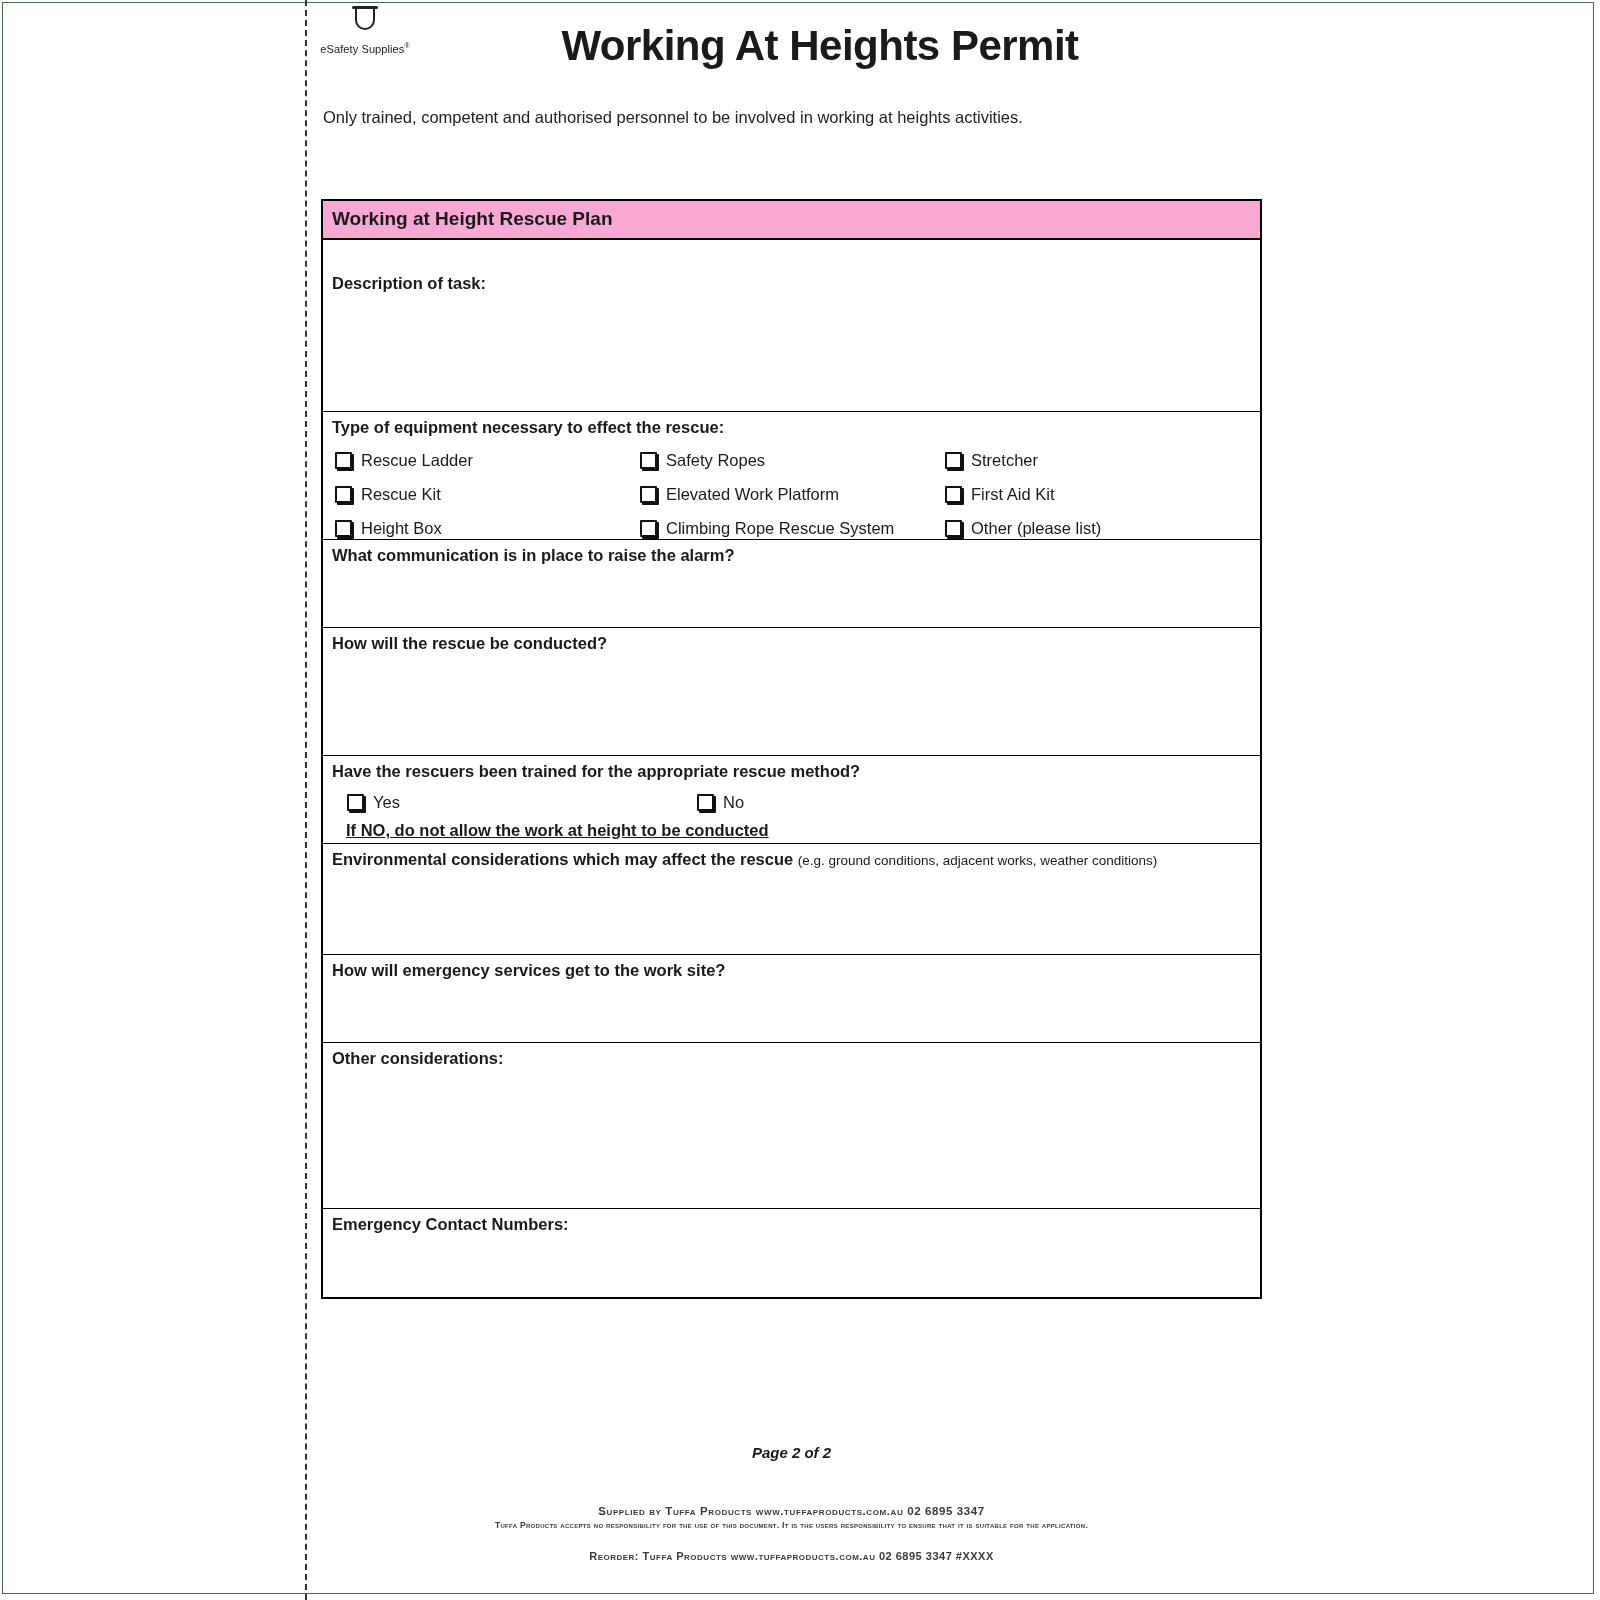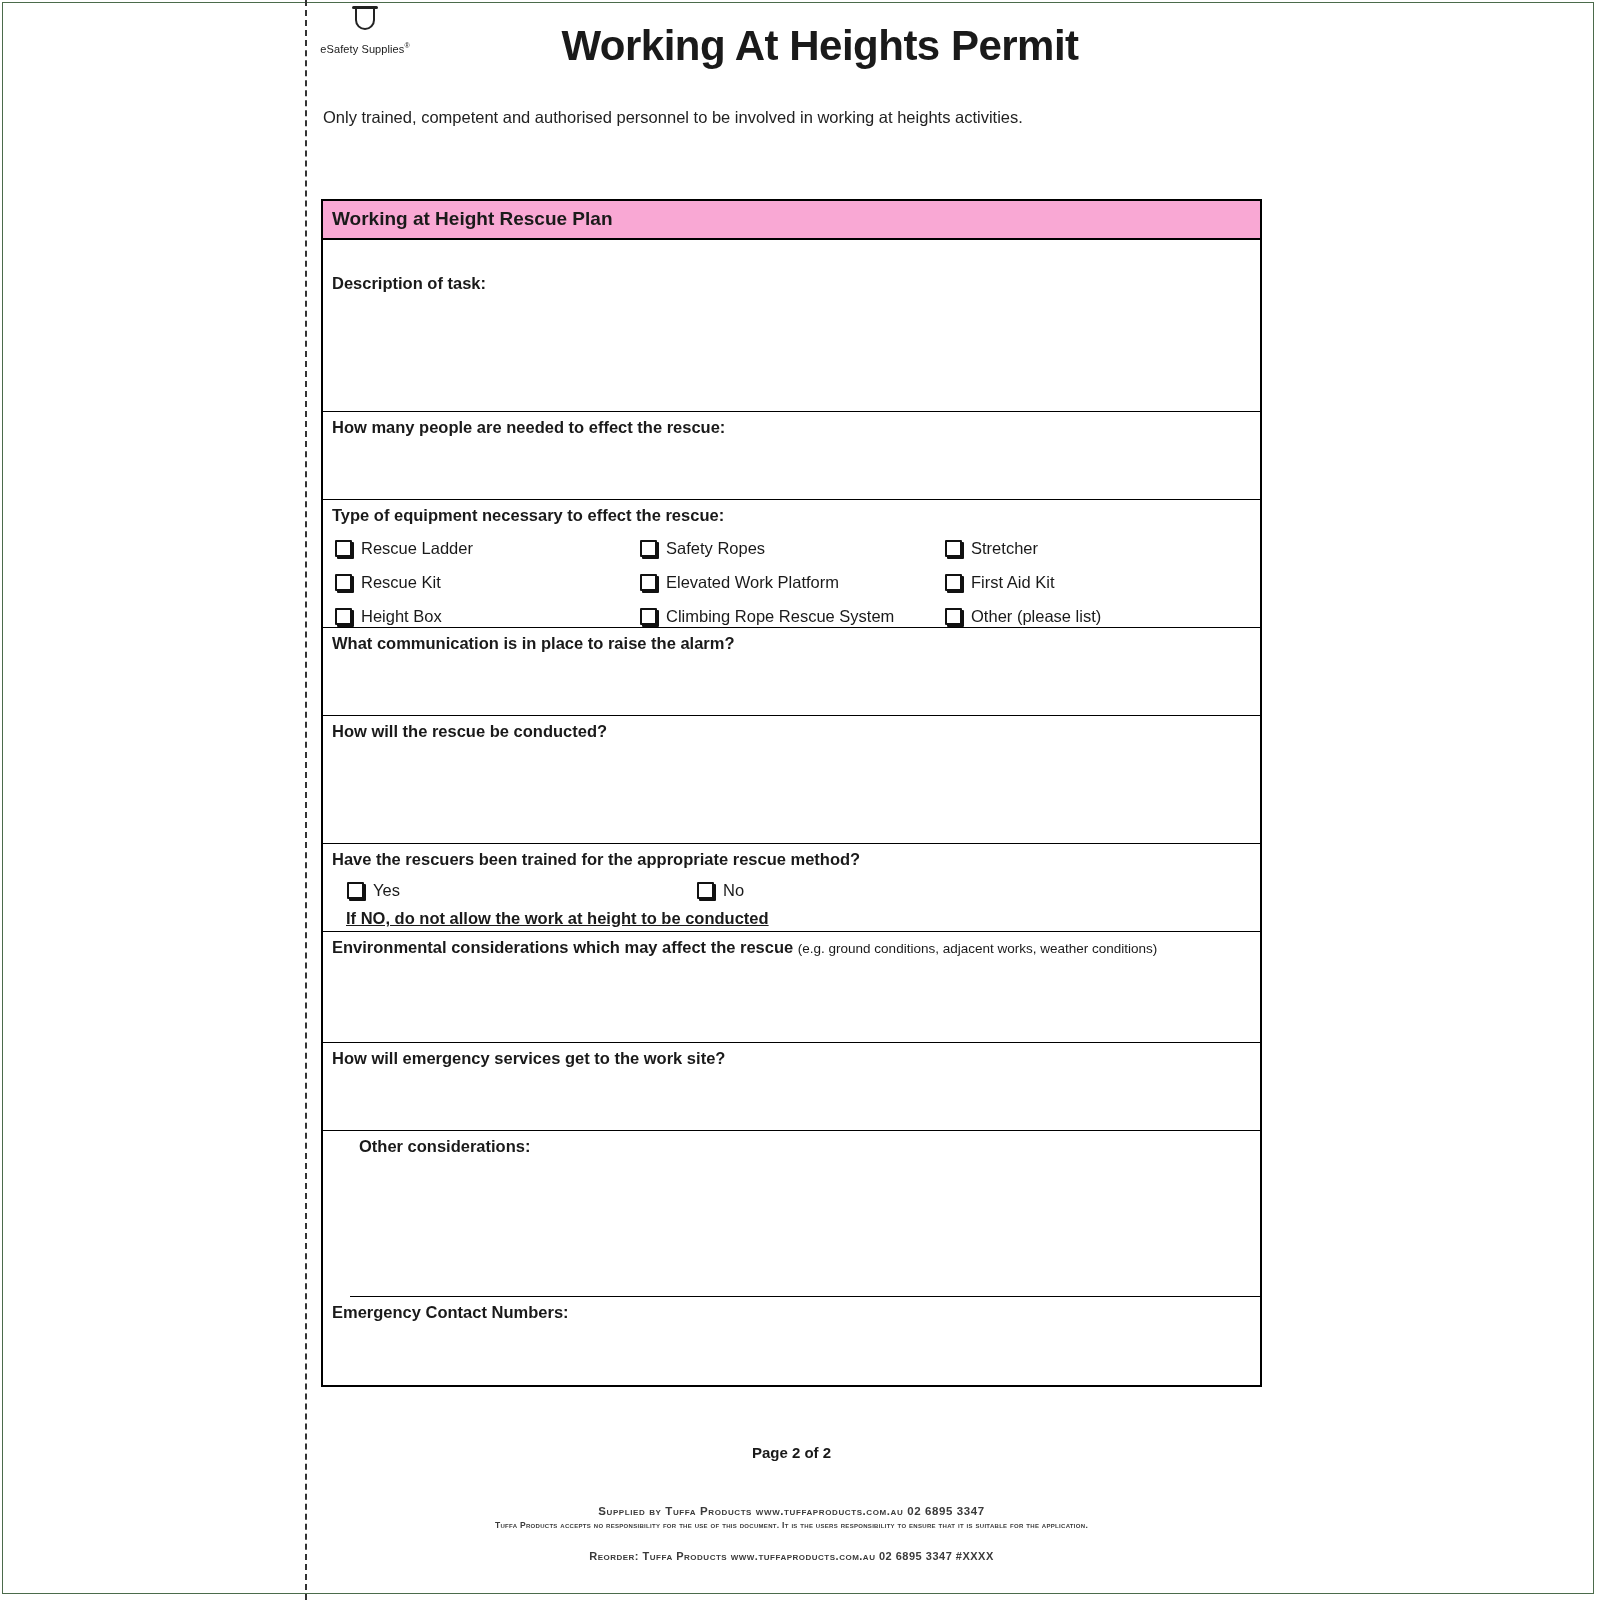--- a/index.html
+++ b/index.html
@@ -133,21 +133,21 @@
     font-size: 13.5px;
   }
   .h-desc { height: 144px; margin-top: 28px; }
   .h-people { height: 88px; }
   .h-equip { height: 128px; }
   .h-comm { height: 88px; }
   .h-rescue { height: 128px; }
   .h-trained { height: 88px; }
   .h-env { height: 111px; }
   .h-emerg { height: 88px; }
-  .h-other { height: 166px; margin-left: 27px; }
+  .h-other { height: 166px; }
   .h-contact { height: 88px; }
 
   .checkgrid {
     display: flex;
     flex-wrap: wrap;
     padding: 6px 9px 0 12px;
     box-sizing: border-box;
   }
   .checkitem {
     display: flex;
@@ -181,20 +181,21 @@
   }
 
   .page-num {
     position: absolute;
     left: 321px;
     top: 1444px;
     width: 941px;
     text-align: center;
     font-size: 15px;
     font-weight: bold;
+    font-style: italic;
   }
   .footer {
     position: absolute;
     left: 321px;
     top: 1505px;
     width: 941px;
     text-align: center;
     color: #3a3a3a;
   }
   .footer .f1 {
@@ -238,24 +239,20 @@
   <div class="intro">Only trained, competent and authorised personnel to be involved in working at heights activities.</div>
 
   <div class="form">
     <div class="section-head">Working at Height Rescue Plan</div>
 
     <div class="row h-desc">
       <div class="label">Description of task:</div>
       <div class="value"></div>
     </div>
 
-    <div class="row h-people">
-      <div class="label">How many people are needed to effect the rescue:</div>
-      <div class="value"></div>
-    </div>
 
     <div class="row h-equip">
       <div class="label">Type of equipment necessary to effect the rescue:</div>
       <div class="checkgrid">
         <div class="checkitem col3">
           <span class="cb"></span>
           <span>Rescue Ladder</span>
         </div>
         <div class="checkitem col3">
           <span class="cb"></span>

